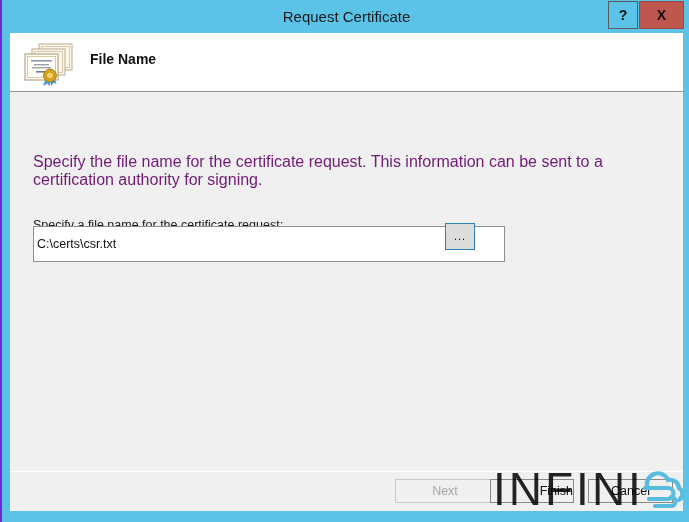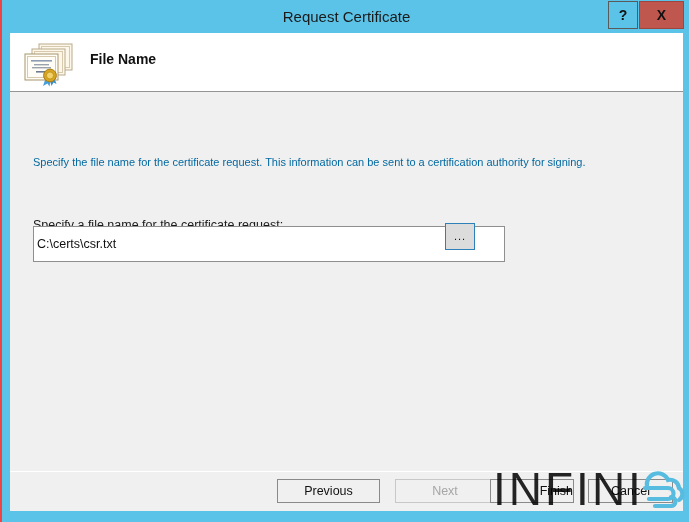--- a/index.html
+++ b/index.html
@@ -15,21 +15,21 @@
   }
 
   
   #window {
     position: absolute;
     left: 0; top: 0;
     width: 689px;
     height: 522px;
     background: #5bc3e8;
     box-sizing: border-box;
-    border-left: 2px solid #ef4444;
+    border-left: 2px solid #6d28d9;
     overflow: hidden;
   }
 
   
   #titlebar {
     position: absolute;
     left: 0; top: 0;
     width: 689px;
     height: 33px;
     background: #5bc3e8;
@@ -112,22 +112,22 @@
     position: absolute;
     left: 0; top: 59px;
     width: 673px;
     height: 379px;
     background: #f0f0f0;
   }
   #intro-text {
     position: absolute;
     left: 23px; top: 61px;
     width: 570px;
-    font-size: 11px;
-    color: #0369a1;
+    font-size: 16px;
+    color: #701a75;
     line-height: 18px;
   }
   #field-label {
     position: absolute;
     left: 23px; top: 126px;
     font-size: 12.5px;
     color: #1a1a1a;
   }
   #filename-input {
     position: absolute;
@@ -263,21 +263,20 @@
     </div>
 
     <div id="body">
       <div id="intro-text">Specify the file name for the certificate request. This information can be sent to a certification authority for signing.</div>
       <div id="field-label">Specify a file name for the certificate request:</div>
       <input id="filename-input" type="text" value="C:\certs\csr.txt" style="">
       <button id="browse-button">...</button>
     </div>
 
     <div id="footer">
-      <button id="btn-previous" class="wiz-button">Previous</button>
       <button id="btn-next" class="wiz-button disabled" disabled="">Next</button>
       <button id="btn-finish" class="wiz-button">Finish</button>
       <button id="btn-cancel" class="wiz-button">Cancel</button>
     </div>
 
   </div>
 
   <div id="watermark">
     <div id="watermark-text">INFINI</div>
     <div id="watermark-logo">

